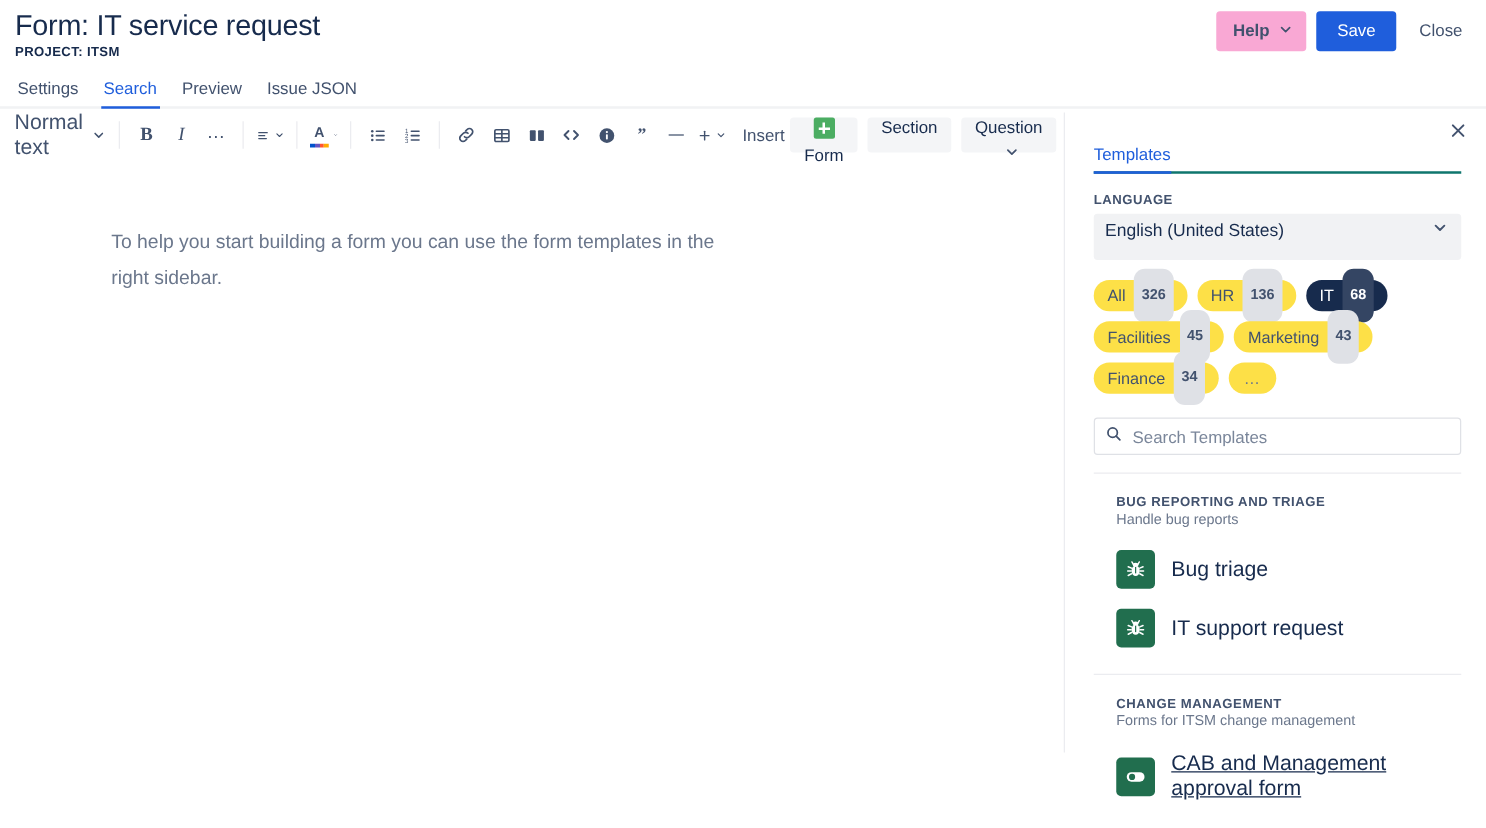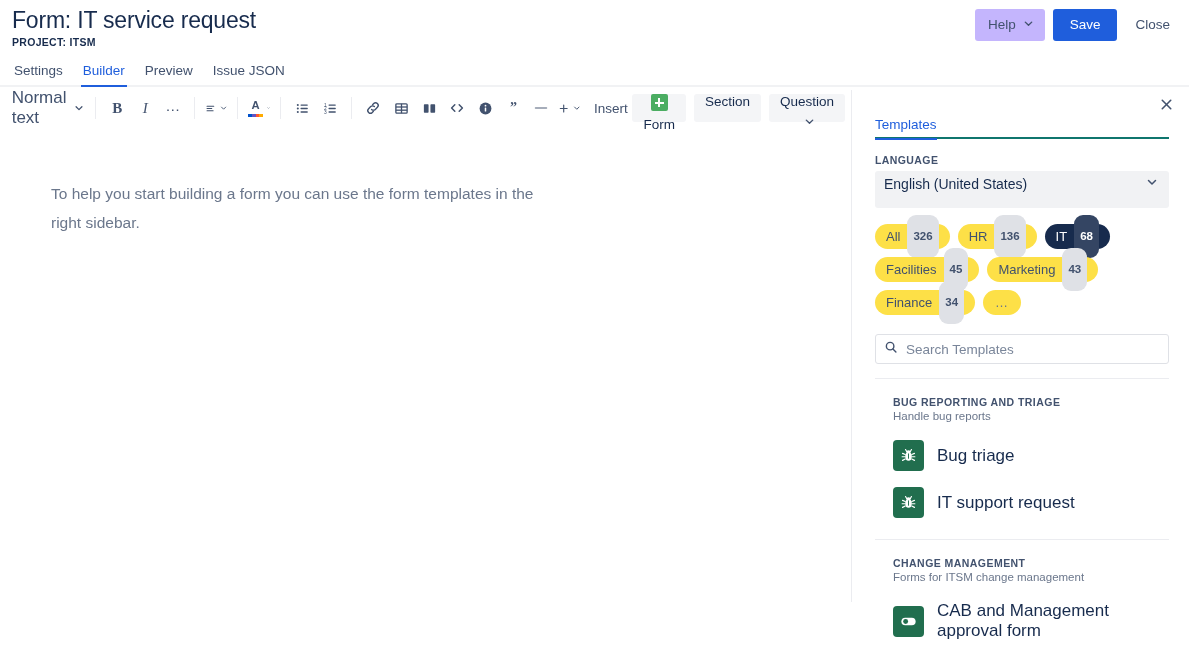--- a/index.html
+++ b/index.html
@@ -41,24 +41,24 @@
   }
   .btn {
     font-family: "Liberation Sans", sans-serif;
     font-size: 13.5px;
     border: none;
     border-radius: 3px;
     cursor: pointer;
     line-height: 1;
   }
   .btn-subtle {
-    background: #c4b5fd;
+    background: #f9a8d4;
     color: #42526E;
     padding: 9px 11px 9px 13px;
-    display: flex; align-items: center; gap: 7px;
+    display: flex; align-items: center; gap: 7px; font-weight: bold;
   }
   .btn-primary {
     background: #1F5EDC;
     color: #ffffff;
     padding: 9px 17px;
     font-weight: 400;
   }
   .btn-plain {
     background: transparent;
     color: #42526E;
@@ -164,21 +164,21 @@
     flex: 0 0 auto;
   }
   .green-plus::before, .green-plus::after {
     content: ""; position: absolute; background: #fff;
   }
   .green-plus::before { left: 4px; right: 4px; top: 7.5px; height: 2px; }
   .green-plus::after { top: 4px; bottom: 4px; left: 7.5px; width: 2px; }
 
   
   .editor-content {
-    padding: 50px 70px 0 51px;
+    padding: 50px 70px 0 89px;
   }
   .editor-para {
     font-size: 15.5px;
     line-height: 29px;
     color: #6B778C;
     max-width: 500px;
   }
 
   
   .side-close {
@@ -334,21 +334,21 @@
           </svg>
       </span>
     </button>
     <button class="btn btn-primary">Save</button>
     <button class="btn btn-plain">Close</button>
   </div>
 </div>
 
 <div class="navtabs">
   <div class="navtab">Settings</div>
-  <div class="navtab active">Builder</div>
+  <div class="navtab active">Search</div>
   <div class="navtab">Preview</div>
   <div class="navtab">Issue JSON</div>
 </div>
 
 <div class="body-split">
 
   <div class="editor-pane">
 
     <div class="toolbar">
 
@@ -640,21 +640,21 @@
           <span class="tpl-name">IT support request</span>
         </div>
 
         <div class="group-sep"></div>
       </div>
 
       <div class="tpl-group">
         <div class="tpl-group-title">CHANGE MANAGEMENT</div>
         <div class="tpl-group-desc">Forms for ITSM change management</div>
 
-        <div class="tpl-row" style="margin-top:10px;">
+        <div class="tpl-row" style="margin-top:10px;text-decoration:underline;">
           <span class="tpl-icon">
             <svg width="19" height="19" viewBox="0 0 20 20">
               <rect x="2.5" y="6" width="15" height="8" rx="4" fill="#ffffff"></rect>
               <circle cx="7" cy="10" r="2.6" fill="#216E4E"></circle>
             </svg>
           </span>
           <span class="tpl-name">CAB and Management approval form</span>
         </div>
       </div>
 

